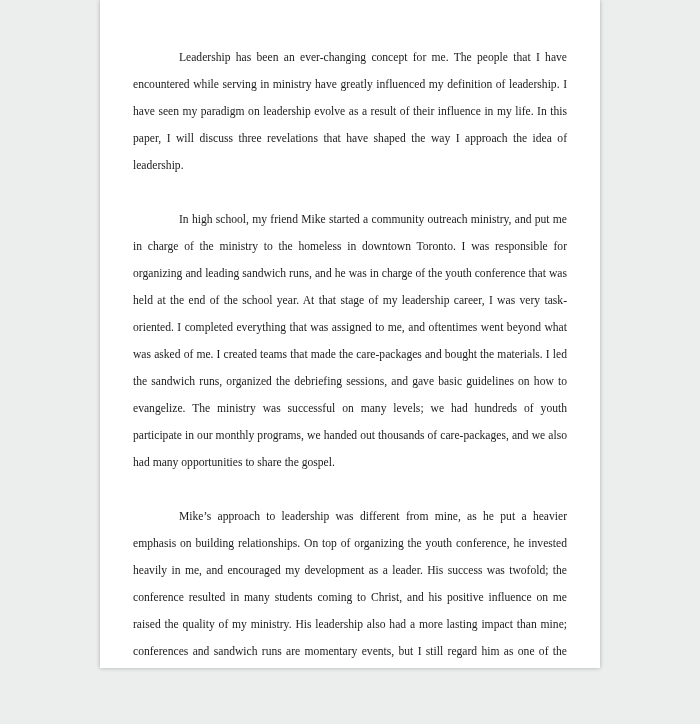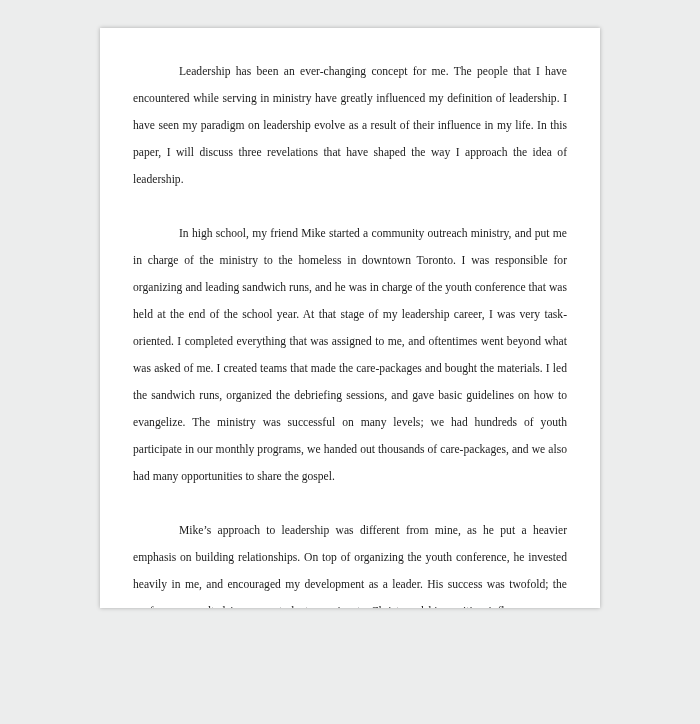--- a/index.html
+++ b/index.html
@@ -16,26 +16,25 @@
   .page-wrap {
     width: 700px;
     height: 724px;
     display: flex;
     justify-content: center;
     align-items: flex-start;
     background: #eceded;
   }
   .document-page {
     width: 500px;
-    height: 580px;
-    margin-top: 28px;
+    height: 668px;
     background: #ffffff;
     box-shadow: 0 0 4px rgba(0,0,0,0.28);
     box-sizing: border-box;
-    padding: 30px 33px 20px 33px;
+    padding: 44px 33px 20px 33px;
     position: relative;
     overflow: hidden;
   }
   .doc-body {
     font-size: 11.6px;
     line-height: 27px;
     color: #1b1b1b;
     text-align: justify;
     text-justify: inter-word;
   }

